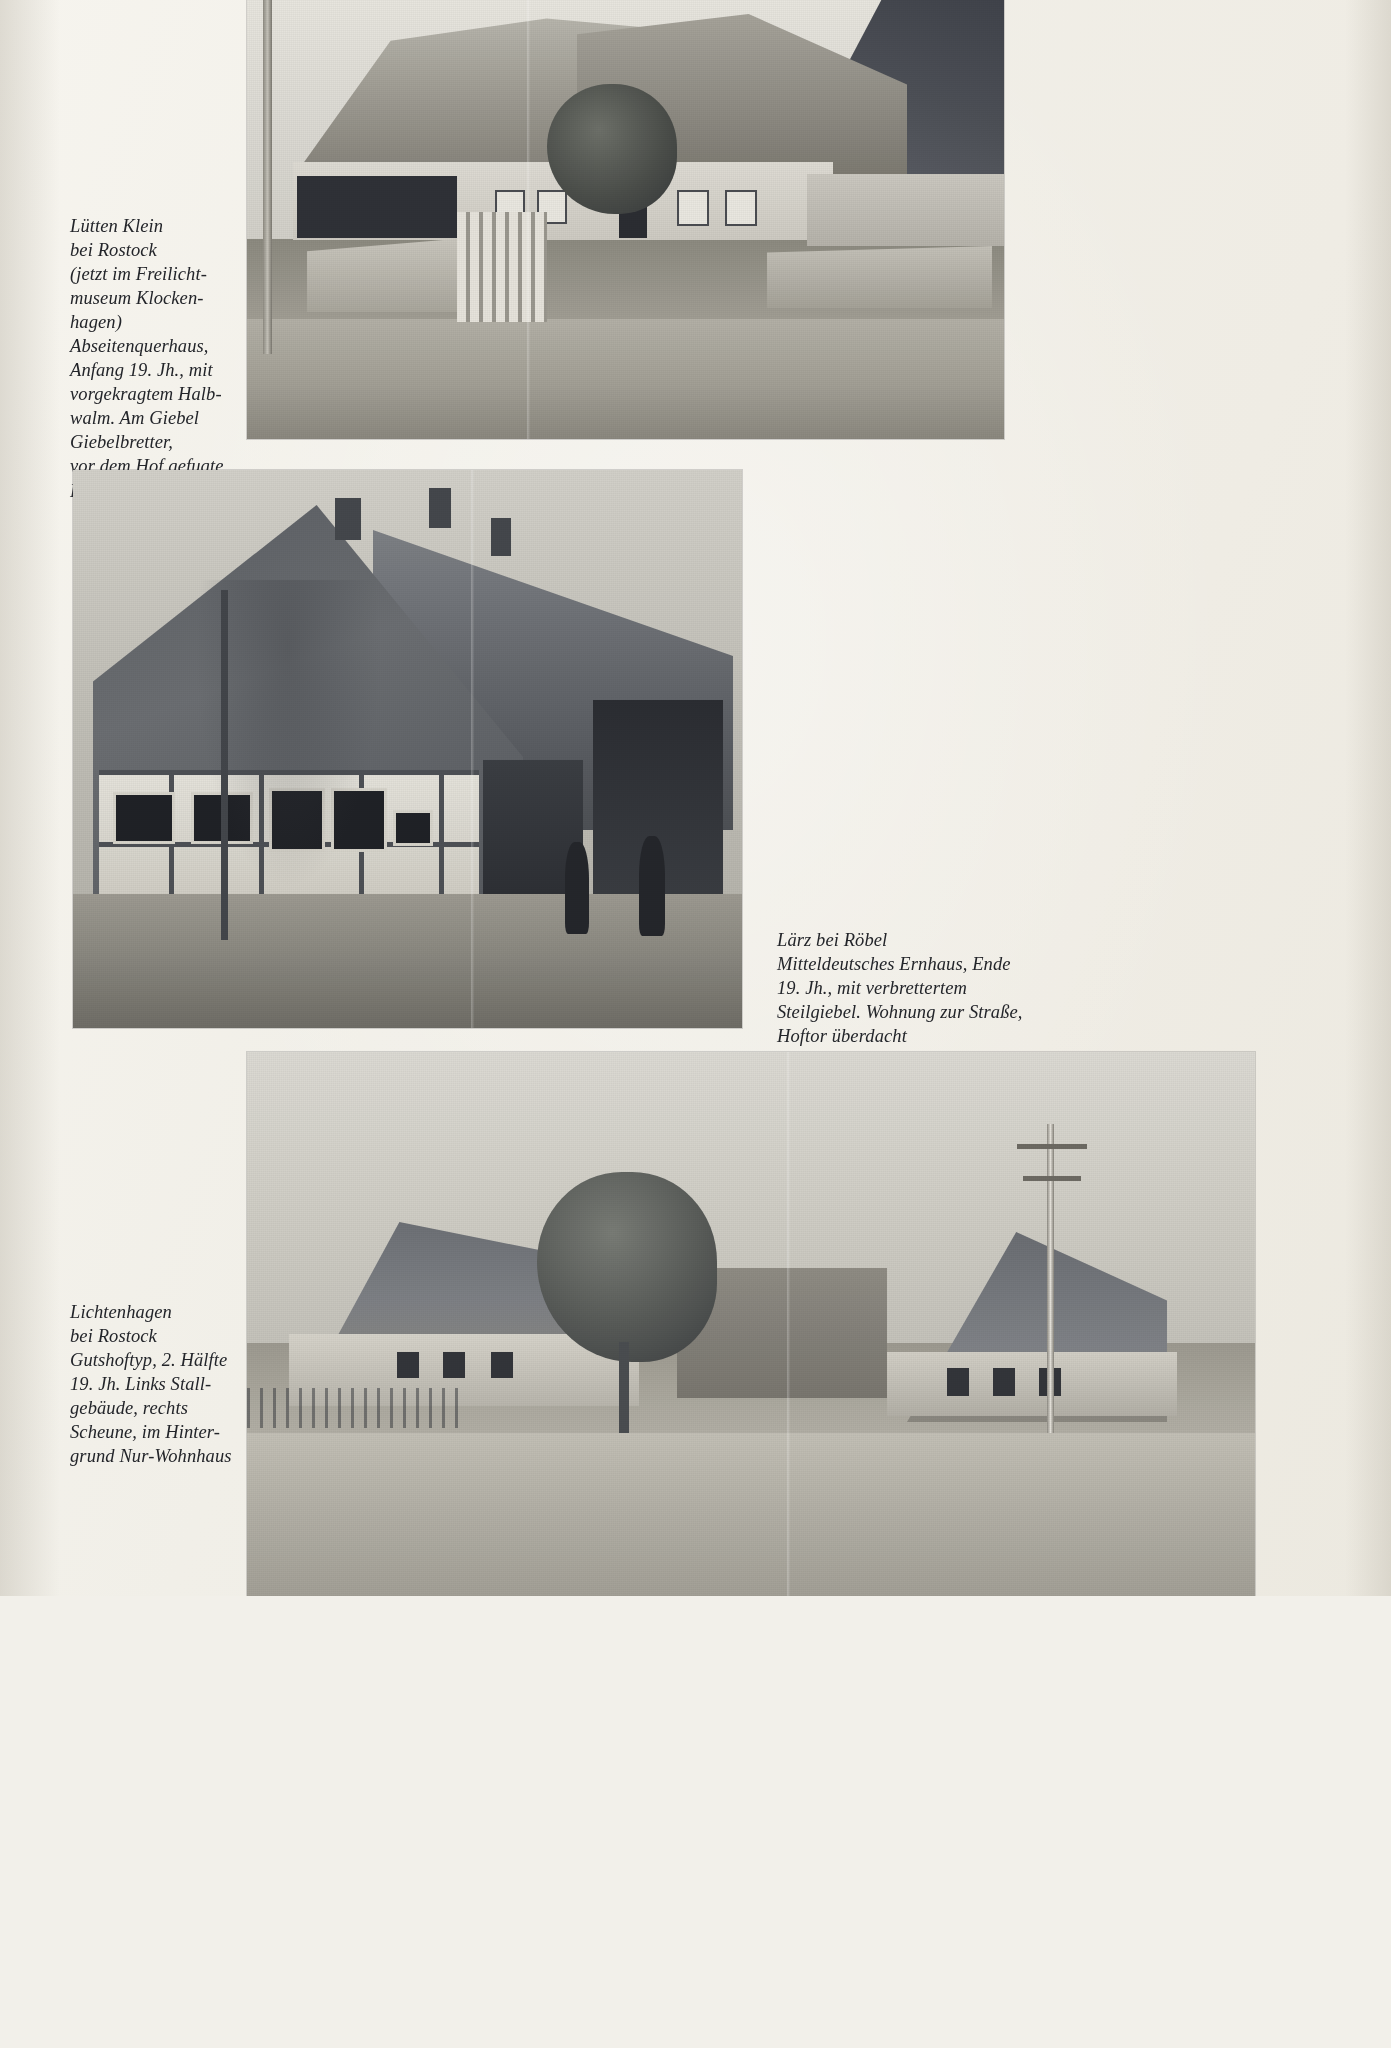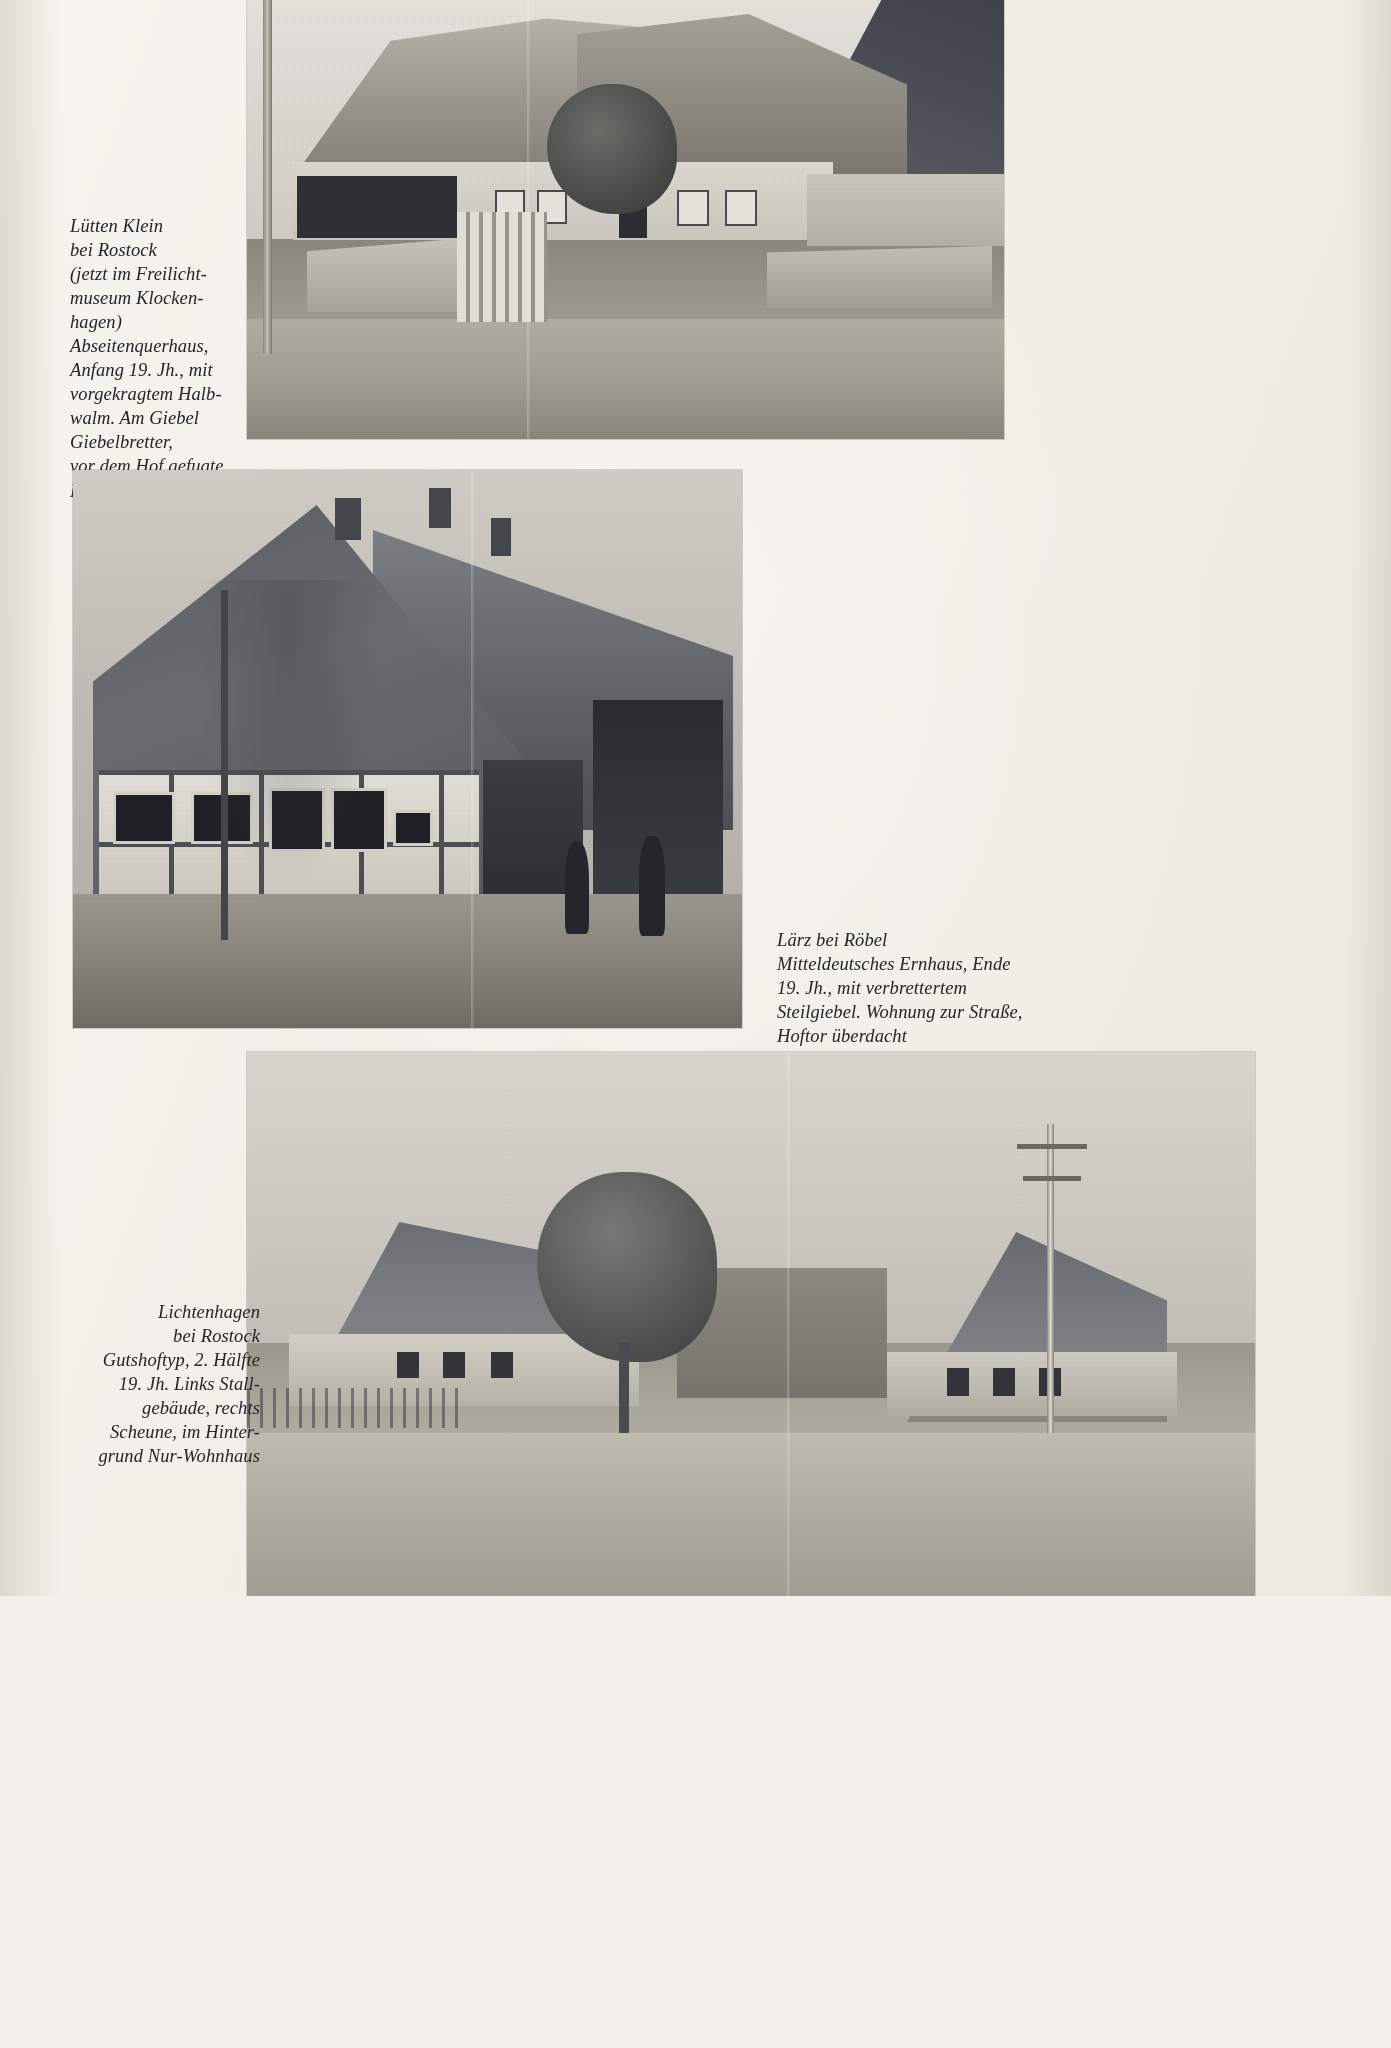--- a/index.html
+++ b/index.html
@@ -396,21 +396,21 @@
       <div class="mast-arm" style="left:776px; top:124px; width:58px; height:5px;"></div>
 
       <div class="fence"></div>
       <div class="road"></div>
 
       <div class="fold" style="left:540px;"></div>
       <div class="halftone"></div>
     </div>
   </div>
 
-  <div class="caption" id="caption-3" style="left:70px; top:1300px; width:190px;text-align:right;">Lichtenhagen
+  <div class="caption" id="caption-3" style="left:70px; top:1300px; width:190px;">Lichtenhagen
 bei Rostock
 Gutshoftyp, 2. Hälfte
 19. Jh. Links Stall-
 gebäude, rechts
 Scheune, im Hinter-
 grund Nur-Wohnhaus</div>
 
   <div class="paper-edge-left"></div>
   <div class="paper-edge-right"></div>
 </div>

